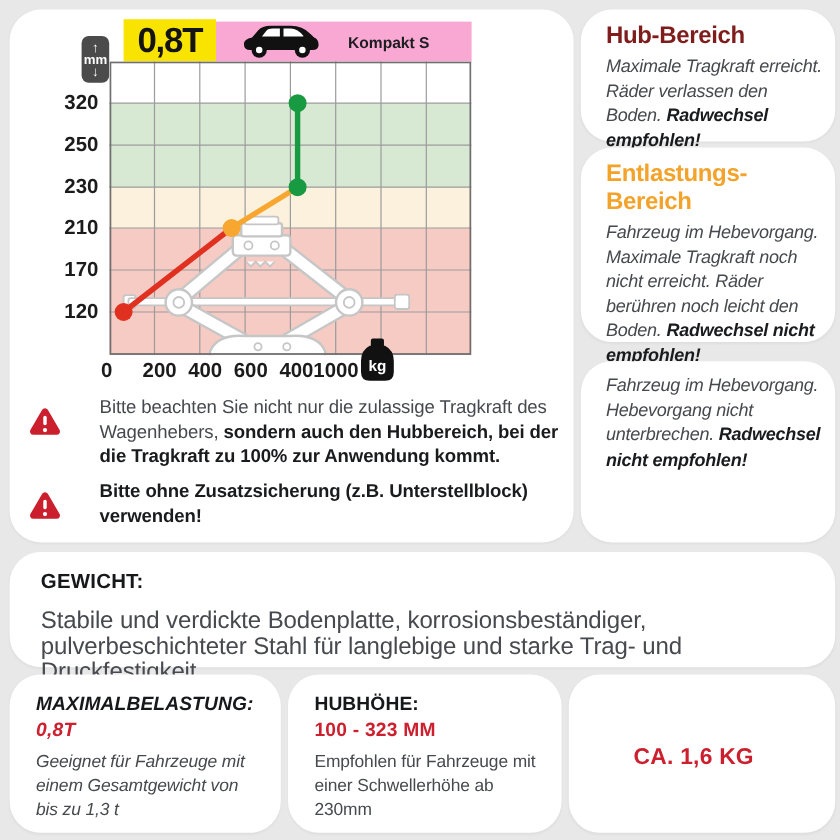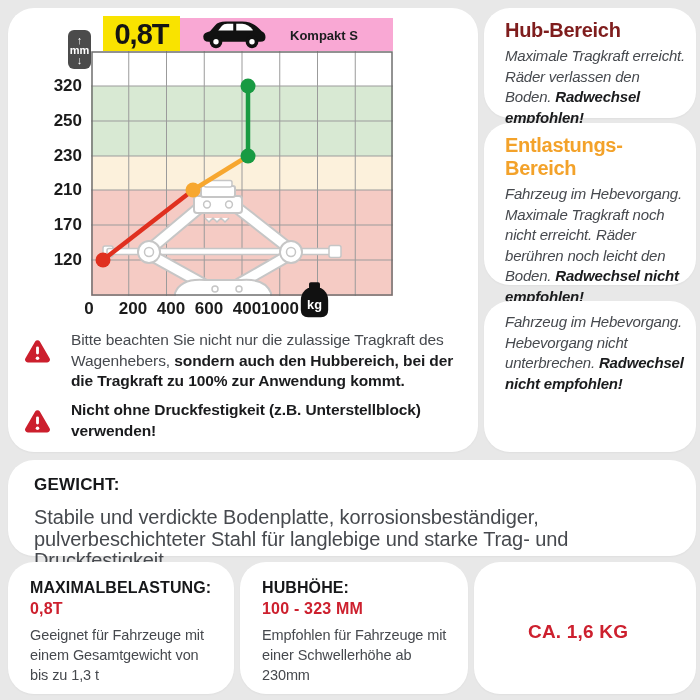--- a/index.html
+++ b/index.html
@@ -50,21 +50,21 @@
     position:absolute; top:291px; transform:translateX(-50%);
     font-size:17px; font-weight:700; color:#1b1b1b;
   }
   .kg-icon { position:absolute; left:291px; top:272px; }
   .warning-row {
     position:absolute; left:16px; width:446px;
     display:flex; align-items:flex-start;
   }
   .warning-row .w-icon { flex:0 0 auto; margin-top:9px; }
   .warning-text {
-    margin-left:20px; font-size:15.5px; line-height:20.5px; color:#46494e;
+    margin-left:32px; font-size:15.5px; line-height:20.5px; color:#46494e;
     letter-spacing:-0.1px;
   }
   .warning-text b, .panel-body b { font-weight:700; color:#1a1b1d; }
   .warn-1 { top:322px; }
   .warn-2 { top:392px; }
   
   .panel { left:484px; width:212px; padding:11px 8px 10px 21px; }
   .panel-hub { top:8px;  height:110px; }
   .panel-ent { top:123px; height:162px; }
   .panel-unt { top:301px; height:151px; }
@@ -72,21 +72,21 @@
   .t-green  { color:#7f1d1d; }
   .t-orange { color:#f3a22a; }
   .t-red    { color:#cc1f2d; }
   .panel-body { font-size:15px; line-height:20.5px; letter-spacing:-0.2px; color:#46494e;font-style:italic; }
   
   .card-material { left:8px; top:460px; width:688px; height:96px; padding:15px 26px; }
   .material-title { font-size:17px; font-weight:800; color:#17181a; letter-spacing:0.2px; margin-bottom:6px; }
   .material-body { font-size:20px; line-height:21.5px; max-width:640px; letter-spacing:-0.1px;margin-top:12px; }
   
   .card-spec { top:562px; height:132px; padding:17px 16px 14px 22px; }
-  .spec-1 { left:8px;  width:226px; }
+  .spec-1 { left:8px;  width:226px;font-style:italic; }
   .spec-2 { left:240px; width:228px; }
   .spec-3 { left:474px; width:222px;
             display:flex; flex-direction:column; justify-content:center; padding-left:54px; }
   .spec-title { font-size:16px; font-weight:800; color:#17181a; letter-spacing:0.1px; }
   .spec-value { font-size:16px; font-weight:800; color:#cd202e; margin-top:3px; letter-spacing:0.2px; }
   .spec-body  { font-size:14.5px; line-height:20px; margin-top:7px; letter-spacing:-0.1px; }
   .spec-3 .spec-title { font-size:19px; }
   .spec-3 .spec-value { font-size:19px; margin-top:5px; }
 </style>
 </head>
@@ -212,21 +212,21 @@
     </svg>
     <div class="warning-text"><span>Bitte beachten Sie nicht nur die zulassige Tragkraft des Wagenhebers, </span><b>sondern auch den Hubbereich, bei der die Tragkraft zu 100% zur Anwendung kommt.</b></div>
   </div>
 
   <div class="warning-row warn-2">
     <svg class="w-icon" width="27" height="25" viewBox="0 0 32 29">
       <path d="M13.2 2.6 a3.3 3.3 0 0 1 5.6 0 L30.3 22.4 a3.3 3.3 0 0 1 -2.8 5 L4.5 27.4 a3.3 3.3 0 0 1 -2.8 -5 Z" fill="#cc1f2d"></path>
       <rect x="14.3" y="8.5" width="3.4" height="9.5" rx="1.7" fill="#fff"></rect>
       <circle cx="16" cy="22.6" r="2.1" fill="#fff"></circle>
     </svg>
-    <div class="warning-text"><span></span><b>Nicht ohne Druckfestigkeit (z.B. Unterstellblock) verwenden!</b></div>
+    <div class="warning-text"><span></span><b>Bitte ohne Zusatzsicherung (z.B. Unterstellblock) verwenden!</b></div>
   </div>
 </div>
 
 <div class="card panel panel-hub">
   <div class="panel-title t-green">Hub-Bereich</div>
   <div class="panel-body"><span>Maximale Tragkraft erreicht. Räder verlassen den Boden. </span><b>Radwechsel empfohlen!</b></div>
 </div>
 
 <div class="card panel panel-ent">
   <div class="panel-title t-orange">Entlastungs-Bereich</div>

